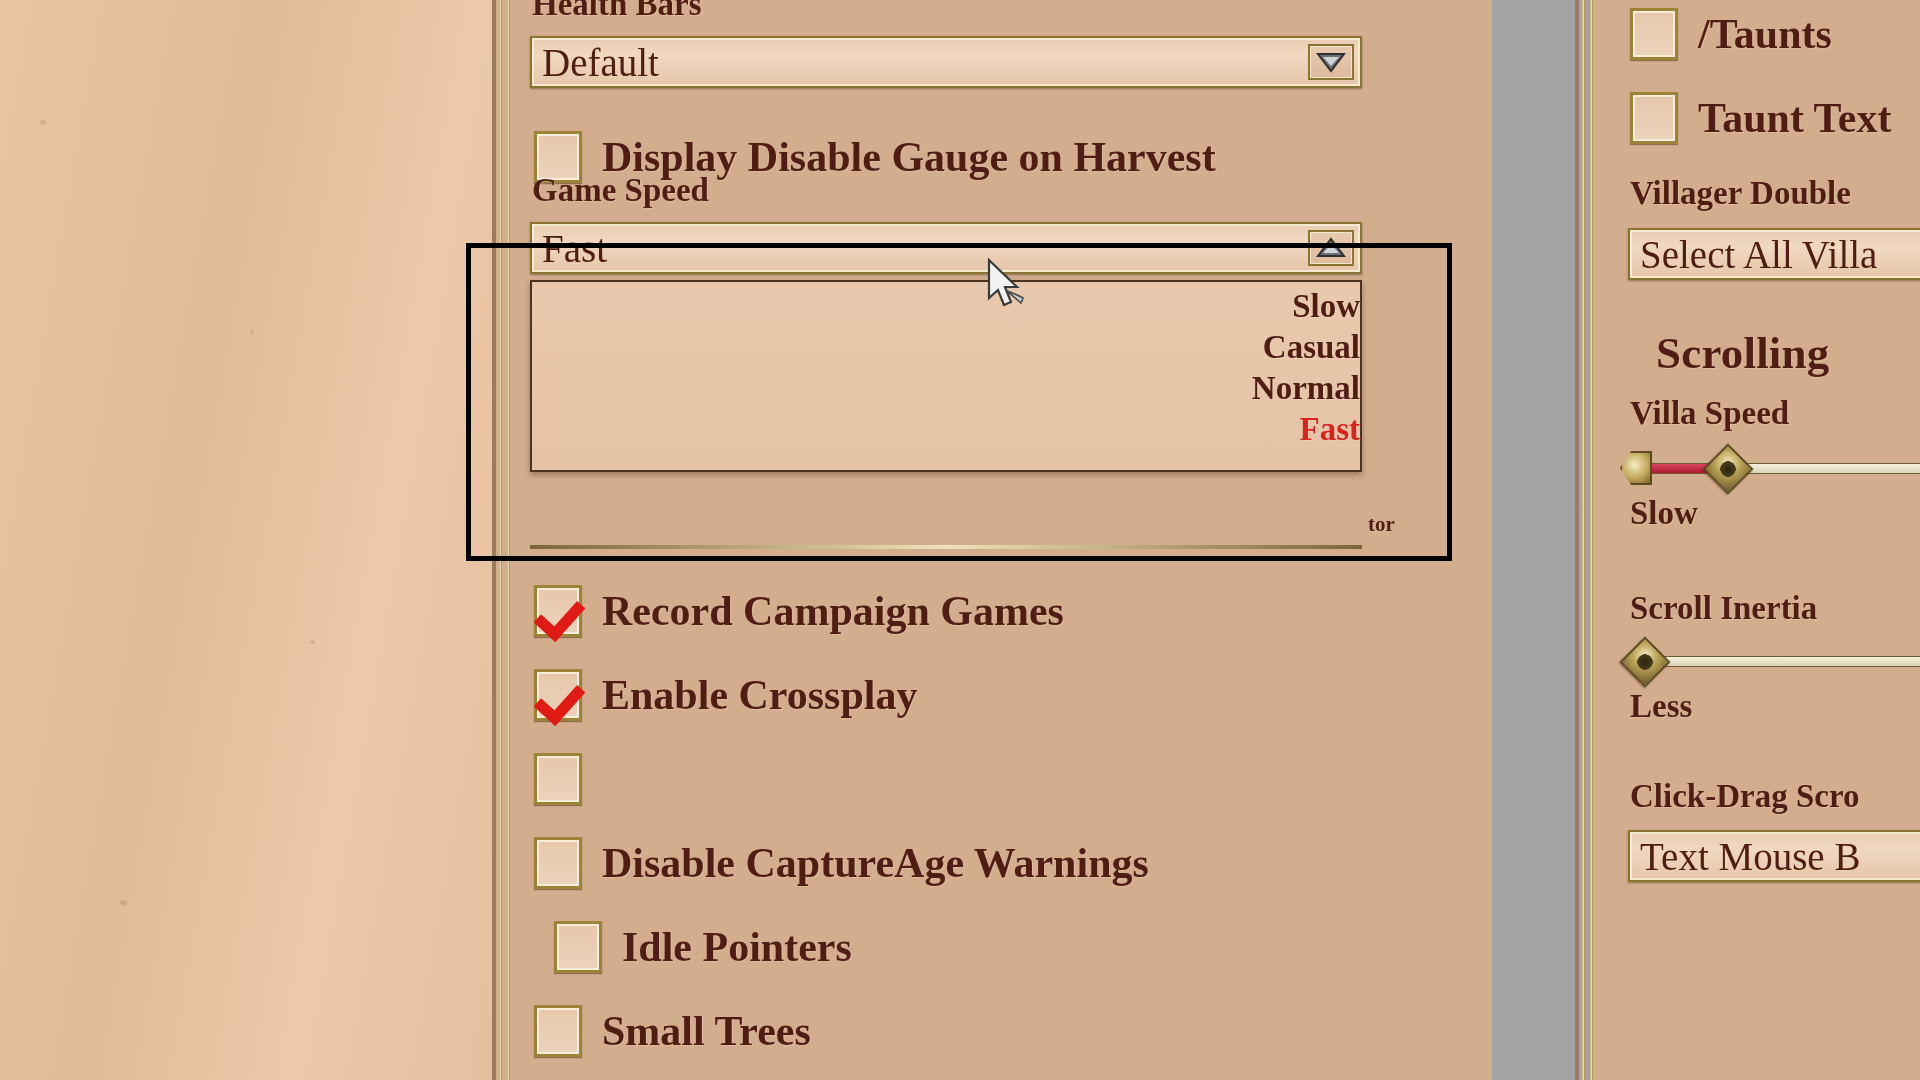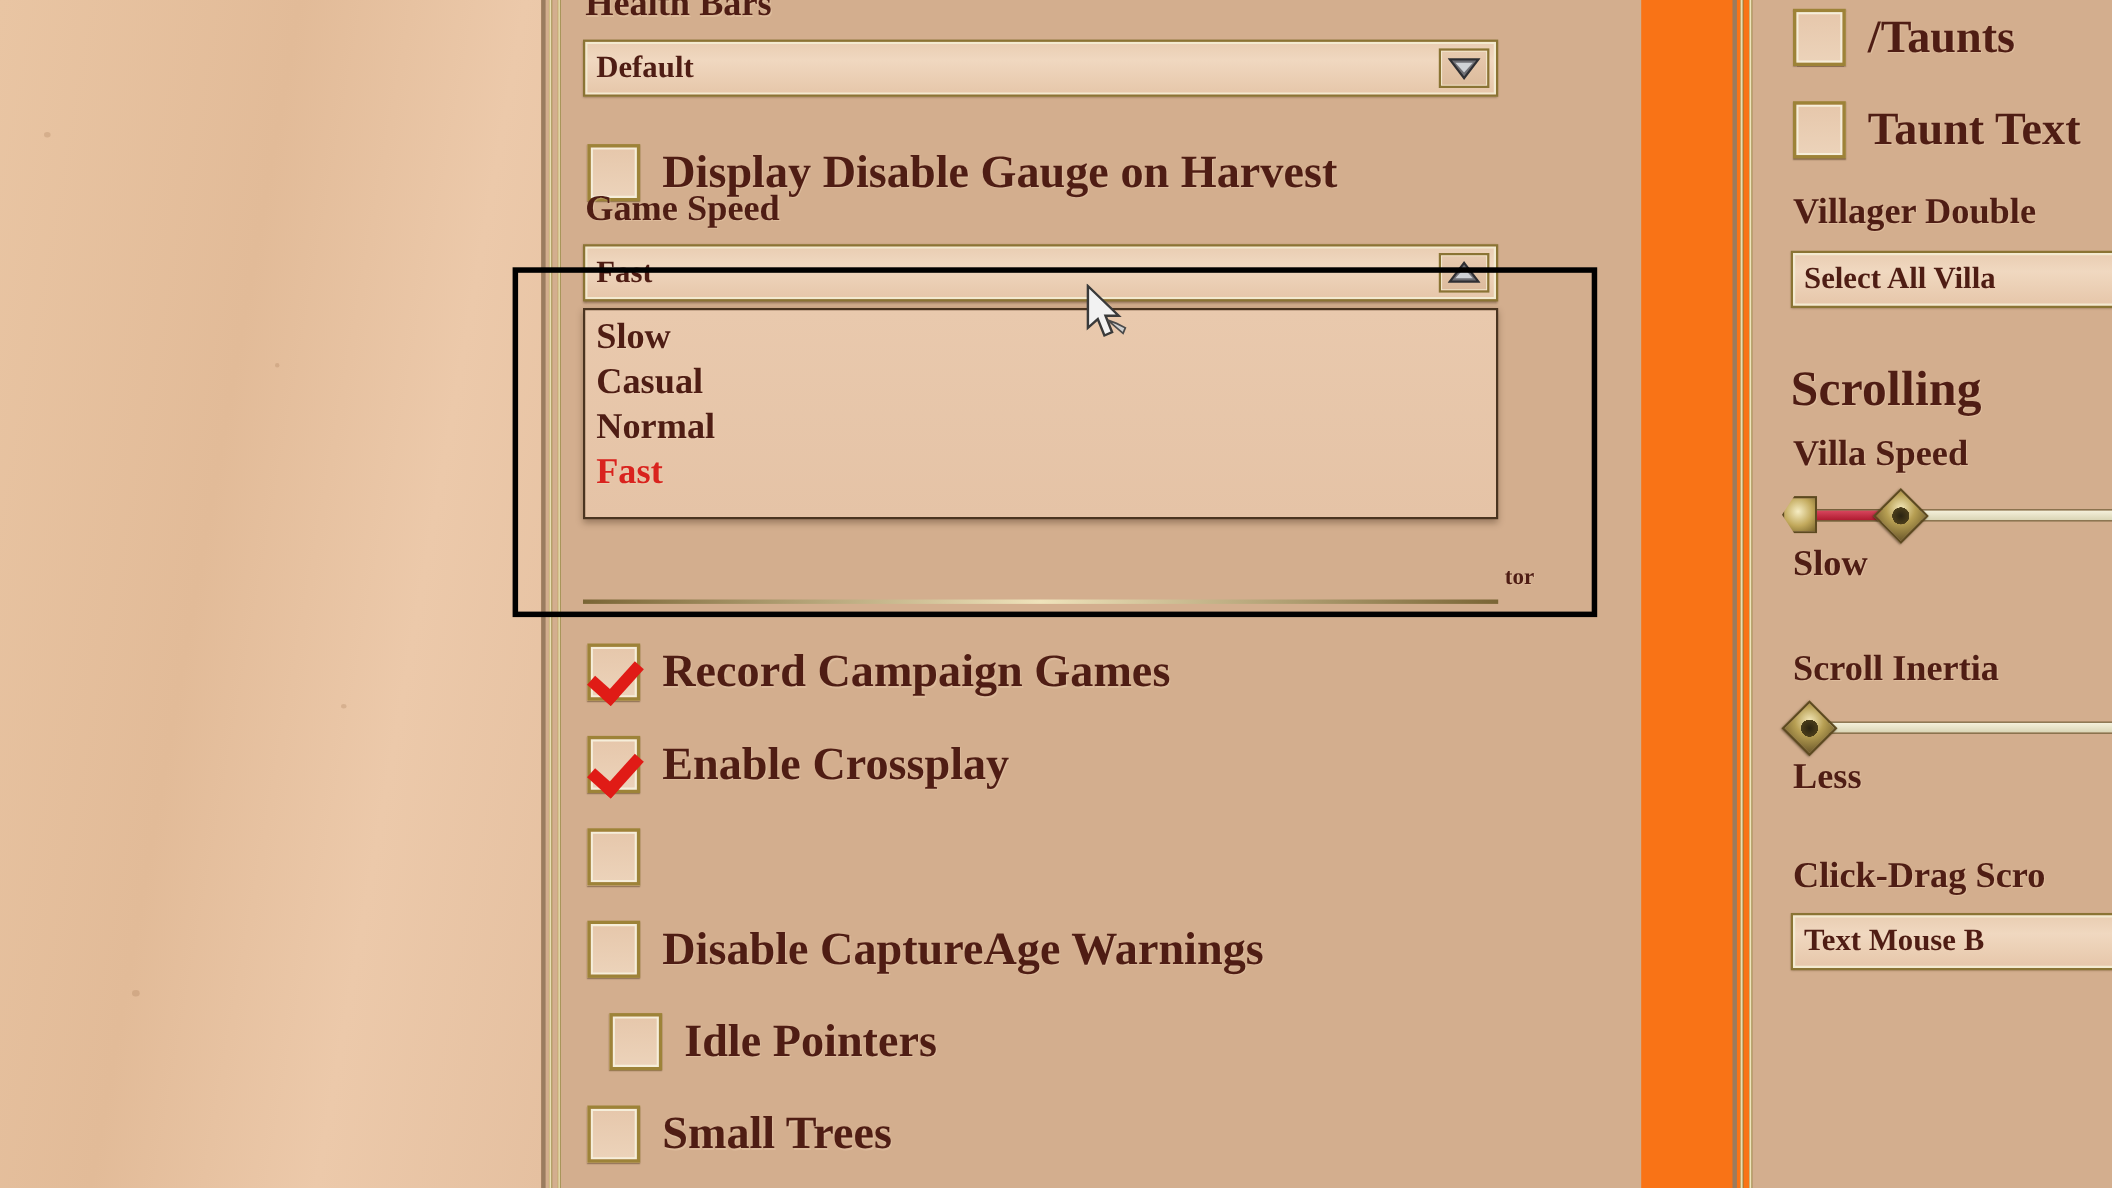--- a/index.html
+++ b/index.html
@@ -8,21 +8,22 @@
     width: 1920px;
     height: 1080px;
     overflow: hidden;
     font-family: "Liberation Serif", "DejaVu Serif", serif;
   }
 
   #screen {
     position: relative;
     width: 1920px;
     height: 1080px;
-    background: #f97316;
+    background: #a3a3a3;
+    text-align: right;
   }
 
   
   .parchment-left {
     position: absolute;
     left: 0; top: 0;
     width: 492px; height: 1080px;
     background: linear-gradient(100deg, #e9c5a3 0%, #e2bb98 40%, #ecc9aa 70%, #e5c0a0 100%);
   }
   .parchment-right {
@@ -63,20 +64,21 @@
     background: #9a7c5f;
   }
 
   
   .hdr-lg {
     color: #4f1d14;
     font-size: 45px;
     font-weight: bold;
     letter-spacing: .2px;
     text-shadow: 1px 1px 0 rgba(255,230,200,.28);
+    margin-left: 28px;
   }
   .hdr-md {
     color: #4f1d14;
     font-size: 33px;
     font-weight: bold;
     text-shadow: 1px 1px 0 rgba(255,230,200,.25);
   }
   .label-txt {
     color: #4f1d14;
     font-size: 21px;
@@ -89,22 +91,22 @@
     position: absolute;
     background: linear-gradient(to bottom, #e9cdb2 0%, #f0d8c0 35%, #e6c6a9 100%);
     border: 2px solid #8a7434;
     box-shadow: inset 0 0 0 2px #f3ead0, 0 1px 2px rgba(60,35,15,.45);
     display: flex;
     align-items: center;
     padding: 0 10px;
   }
   .combo .combo-val {
     color: #4f1d14;
-    font-size: 28px;
-    font-weight: bold;
+    font-size: 39px;
+    font-weight: normal;
     line-height: 1;
     white-space: nowrap;
     overflow: hidden;
   }
   .combo .arrow-btn {
     position: absolute;
     right: 6px;
     top: 50%;
     transform: translateY(-50%);
     width: 46px; height: 36px;

